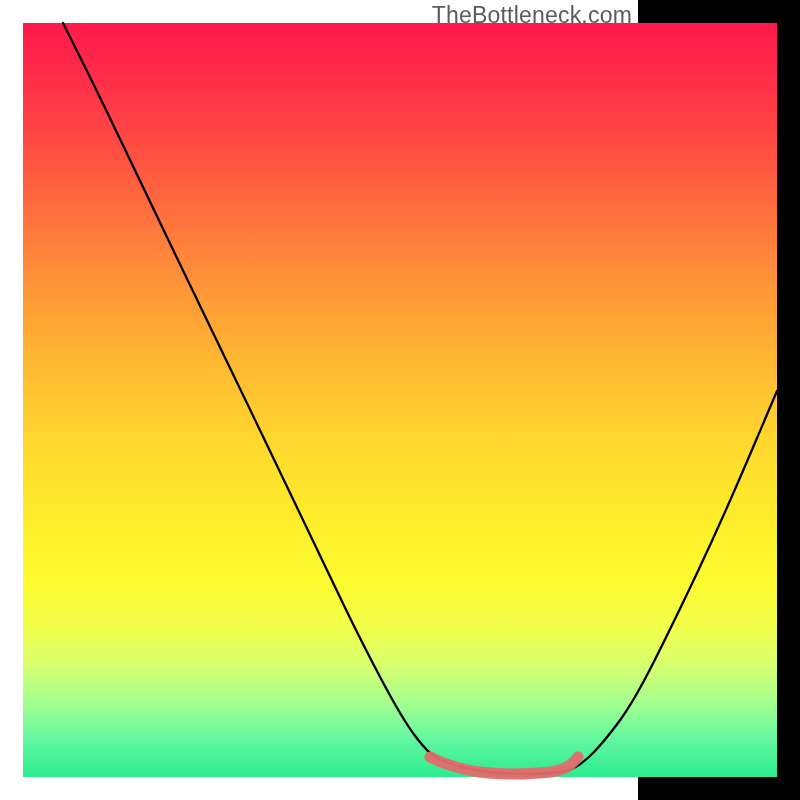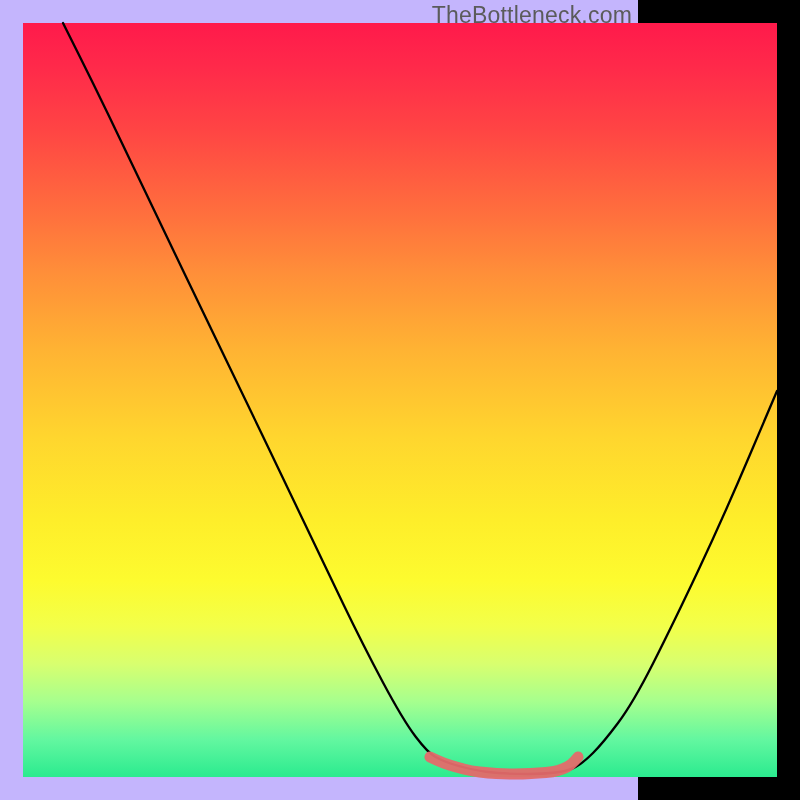--- a/index.html
+++ b/index.html
@@ -8,21 +8,21 @@
     width: 800px;
     height: 800px;
     overflow: hidden;
     background: #000;
     font-family: Arial, Helvetica, sans-serif;
   }
   .stage {
     position: relative;
     width: 638px;
     height: 800px;
-    background: #c4b5fd;
+    background: #ffffff;
   }
   .plot-area {
     position: absolute;
     left: 23px;
     top: 23px;
     width: 754px;
     height: 754px;
     background: linear-gradient(to bottom,
       #ff1a4b 0%,
       #ff2a4a 6%,

